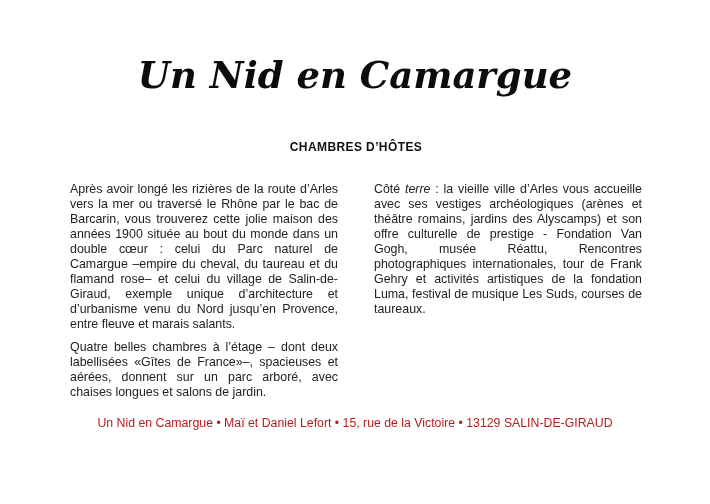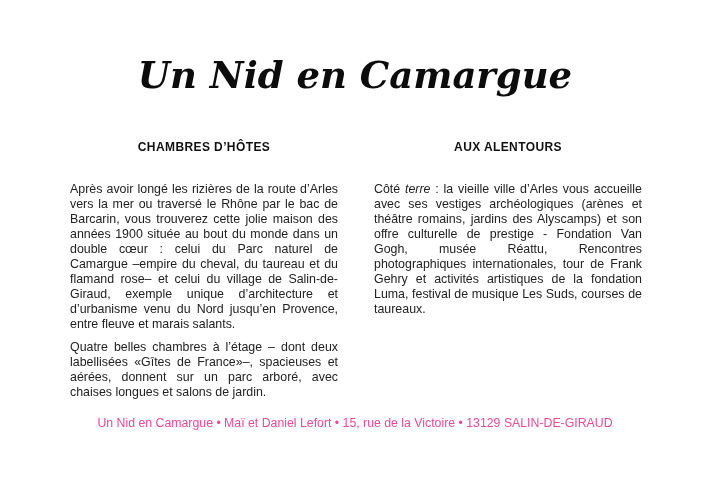--- a/index.html
+++ b/index.html
@@ -72,33 +72,32 @@
     font-style: italic;
   }
   .footer {
     position: absolute;
     top: 414px;
     left: 0;
     width: 100%;
     text-align: center;
     font-size: 12.3px;
     line-height: 18px;
-    color: #ec4899;
+    color: #b91c1c;
   }
 </style>
 </head>
 <body>
 
 <div class="page">
 
   <div class="title">Un Nid en Camargue</div>
 
   <div class="headers">
     <div class="col-header">CHAMBRES D’HÔTES</div>
-    <div class="col-header">AUX ALENTOURS</div>
   </div>
 
   <div class="columns">
 
     <div class="col left">
       <p>Après avoir longé les rizières de la route d’Arles vers la mer ou traversé le Rhône par le bac de Barcarin, vous trouverez cette jolie maison des années 1900 située au bout du monde dans un double cœur : celui du Parc naturel de Camargue –empire du cheval, du taureau et du flamand rose– et celui du village de Salin-de-Giraud, exemple unique d’architecture et d’urbanisme venu du Nord jusqu’en Provence, entre fleuve et marais salants.</p>
       <p>Quatre belles chambres à l’étage – dont deux labellisées «Gîtes de France»–, spacieuses et aérées, donnent sur un parc arboré, avec chaises longues et salons de jardin.</p>
     </div>
 
     <div class="col right">

